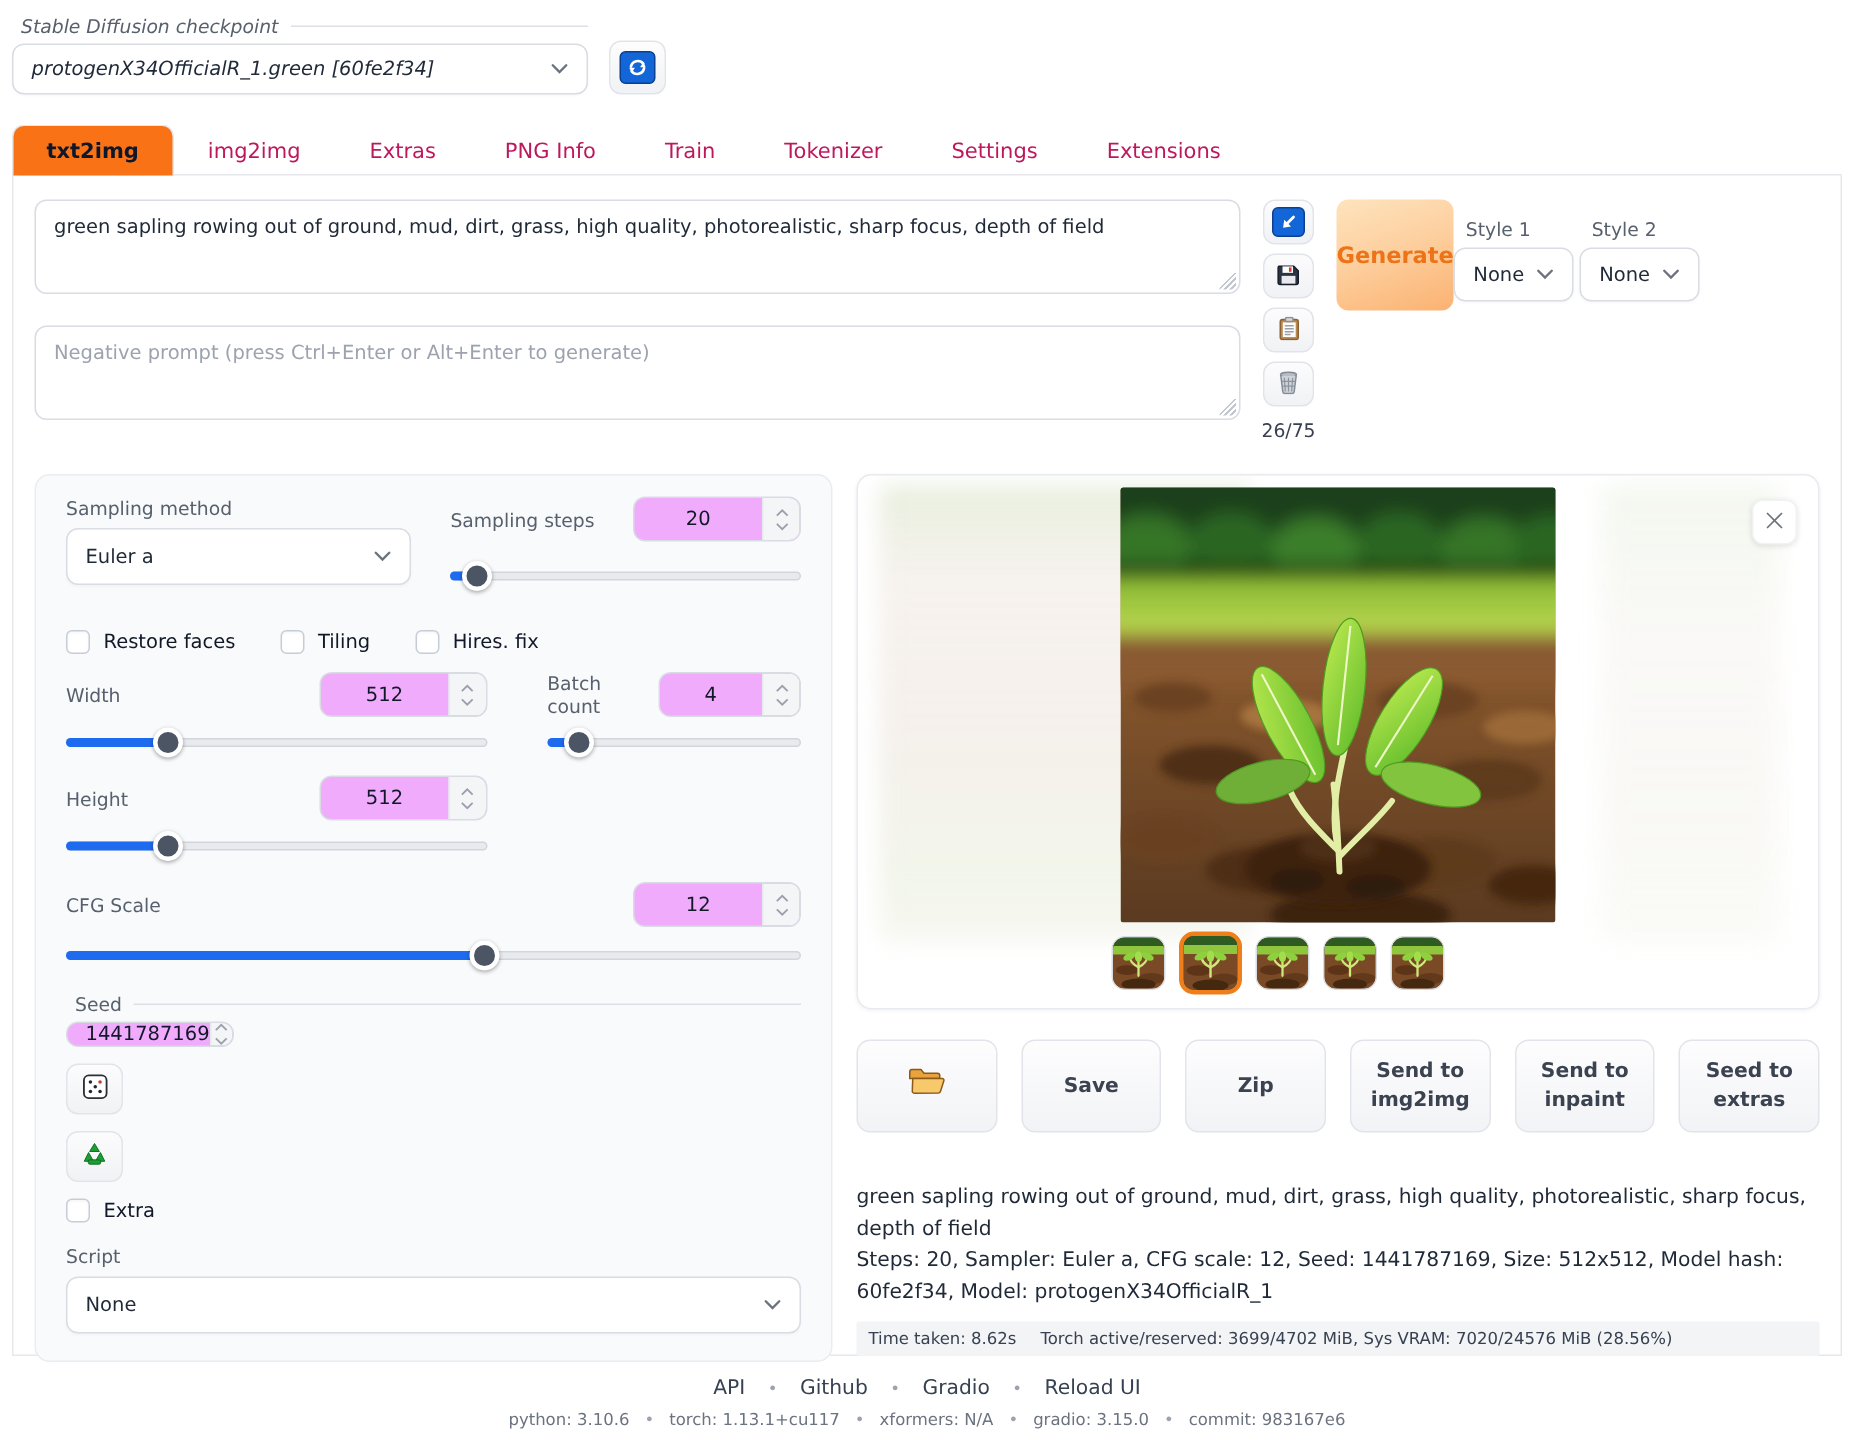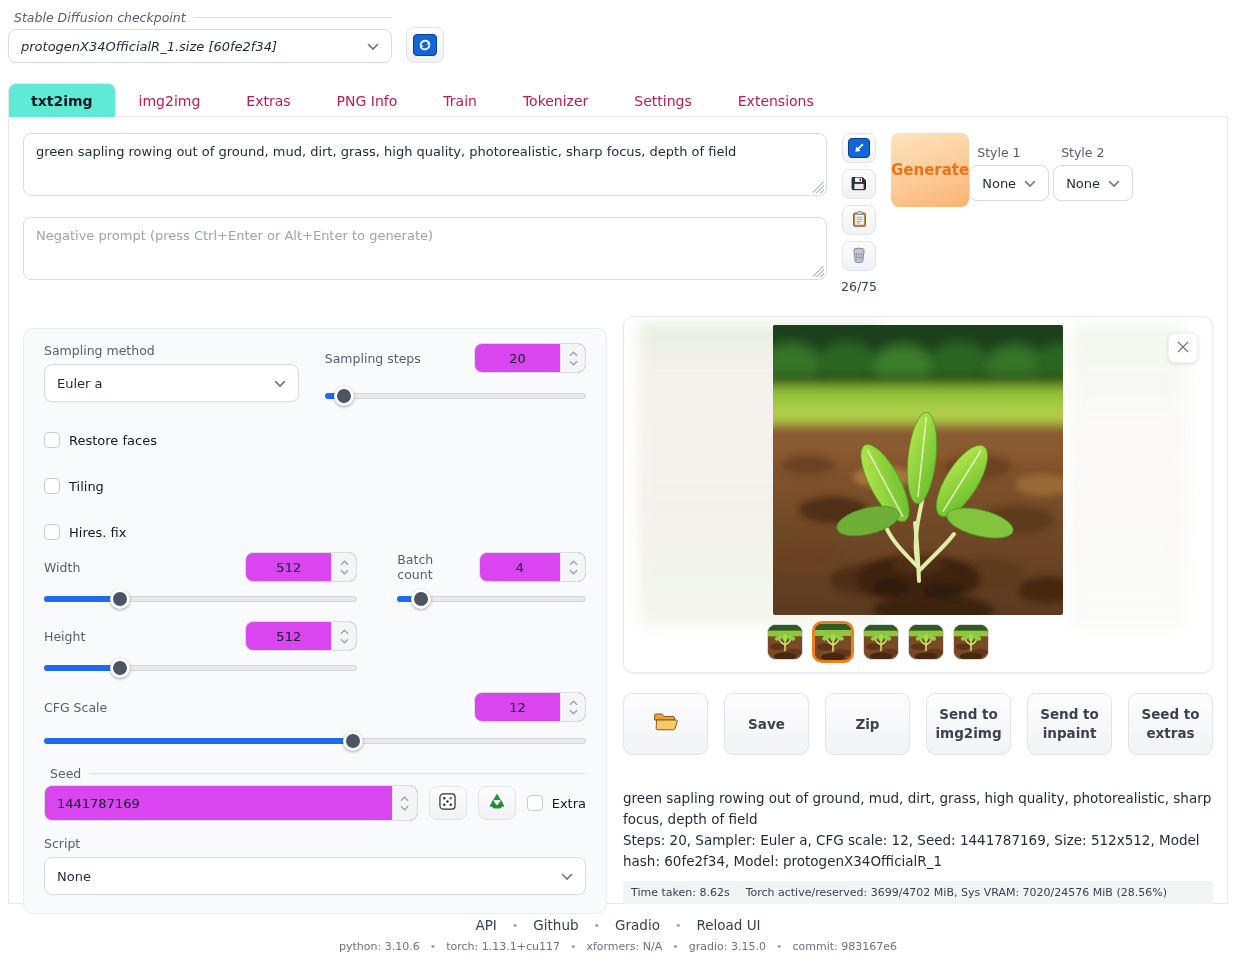--- a/index.html
+++ b/index.html
@@ -16,21 +16,21 @@
     background:#fff; border:1px solid #d9dce3; border-radius:8px; height:34px; padding:0 12px;
     font-size:13px; color:#1f2937; box-shadow:0 1px 2px rgba(0,0,0,.03); cursor:pointer; }
   .iconbtn { height:36px; min-width:38px; border-radius:8px; border:1px solid #e2e4e9;
     background:linear-gradient(180deg,#fdfdfe,#f1f2f5); display:grid; place-items:center; cursor:pointer; }
   .blue-chip { width:24px; height:22px; background:#1266d8; border:1px solid #0b3f8f; border-radius:4px; display:grid; place-items:center; }
 
   
   .tabbar { display:flex; margin:20px 8px 0; border-bottom:1px solid #e6e8ec; }
   .tab { padding:9px 22px 8px; font-size:14px; color:#be185d; border:1px solid transparent; border-bottom:none;
     border-radius:8px 8px 0 0; margin-bottom:-1px; cursor:pointer; background:transparent; }
-  .tab.active { color:#0f172a; font-weight:bold; border-color:#e6e8ec; background:#5eead4; }
+  .tab.active { color:#0f172a; font-weight:bold; border-color:#e6e8ec; background:#f97316; }
 
   
   .content { margin:0 8px; border:1px solid #e6e8ec; border-top:none; padding:16px 14px 0; height:787px; position:relative; }
 
   .toprow { display:flex; gap:14px; }
   .prompts { flex:1; display:flex; flex-direction:column; gap:21px; }
   .ta-wrap { position:relative; }
   textarea { width:100%; height:63px; resize:none; border:1px solid #d9dce3; border-radius:8px; padding:10px 12px;
     font-family:inherit; font-size:13px; color:#1f2937; outline:none; display:block; background:#fff; }
   textarea::placeholder { color:#9ca3af; }
@@ -46,54 +46,54 @@
     background:linear-gradient(160deg,#fee3bd 0%,#fdd0a0 45%,#fbb271 100%);
     font-family:inherit; font-size:15px; font-weight:bold; color:var(--gen-text,#ec7317); }
   .stylerow { display:flex; gap:4px; margin-top:6px; }
   .stylegroup { flex:1; }
   .stylegroup .slabel { font-size:12.5px; color:#57606d; margin:6px 0 5px 8px; }
   .stylegroup .dropdown { height:36px; }
 
   
   .mainrow { display:flex; gap:16px; margin-top:22px; }
 
-  .settings-card { width:584px; background:#f8fafc; border:1px solid #e9edf2; border-radius:10px; padding:14px 20px 18px;margin-top:12px; }
+  .settings-card { width:532px; background:#f8fafc; border:1px solid #e9edf2; border-radius:10px; padding:14px 20px 18px; }
   .flabel { font-size:12.5px; color:#57606d; }
   .samplerrow { display:flex; gap:26px; }
   .col-method { width:47%; }
   .col-method .dropdown { height:38px; margin-top:6px; }
   .col-steps { flex:1; }
   .labelnum { display:flex; align-items:center; justify-content:space-between; gap:10px; }
-  .numbox { display:flex; align-items:stretch; background:#d946ef; border:1px solid #d9dce3; border-radius:8px; overflow:hidden; height:30px; width:112px; }
+  .numbox { display:flex; align-items:stretch; background:#f0abfc; border:1px solid #d9dce3; border-radius:8px; overflow:hidden; height:30px; width:112px; }
   .numbox .val { flex:1; display:flex; align-items:center; justify-content:center; font-size:13px; color:#111827; }
   .numbox .step { width:25px; background:#f4f5f7; border-left:1px solid #e7e9ee; display:flex; flex-direction:column;
     align-items:center; justify-content:center; gap:3px; cursor:pointer; }
 
   .slider { position:relative; height:19px; display:flex; align-items:center; cursor:pointer; }
   .slider .track { width:100%; height:6px; background:#e8eaee; border:1px solid #d2d5dc; border-radius:4px; position:relative; }
   .slider .fill { position:absolute; left:-1px; top:-1px; bottom:-1px; width:calc(var(--pct)*1%); background:var(--accent,#1f6bf0); border-radius:4px; }
   .slider .handle { position:absolute; top:50%; left:calc(var(--pct)*1%); transform:translate(-50%,-50%); width:20px; height:20px;
     border-radius:50%; background:#4b5563; border:3px solid #fff; box-shadow:0 1px 3px rgba(0,0,0,.35); }
 
-  .cbrow { display:flex; gap:30px; margin-top:27px;flex-direction:column; }
+  .cbrow { display:flex; gap:30px; margin-top:27px; }
   .cbitem { display:flex; align-items:center; gap:9px; cursor:pointer; }
   .cbbox { width:16px; height:16px; border:1px solid #c6cdd8; border-radius:4px; background:#fff; box-shadow:inset 0 1px 2px rgba(0,0,0,.04); }
   .cblabel { font-size:13px; color:#111827; }
 
   .wh-grid { display:flex; gap:40px; margin-top:12px; }
   .wh-left { flex:1.66; }
   .wh-right { flex:1; }
   .dimgroup .slider { margin-top:7px; }
   .dimgroup + .dimgroup { margin-top:13px; }
 
   .cfg-group { margin-top:15px; }
   .cfg-group .slider { margin-top:9px; }
 
   .seed-section { margin-top:16px; }
-  .seedrow { display:flex; align-items:center; gap:11px; margin-top:3px; }
+  .seedrow { display:flex; gap:11px; margin-top:3px;flex-direction:column; }
   .seedbox { flex:1; max-width:408px; height:36px; }
   .seedbox .val { justify-content:flex-start; padding-left:12px; }
   .sbtn { width:38px; height:34px; border-radius:8px; border:1px solid #e2e4e9;
     background:linear-gradient(180deg,#fcfcfd,#f1f2f5); display:grid; place-items:center; cursor:pointer; }
 
   .script-section { margin-top:15px; }
   .script-section .dropdown { height:38px; margin-top:6px; }
 
   
   .outcol { flex:1; display:flex; flex-direction:column; }
@@ -129,21 +129,21 @@
 <body>
 
 <div class="page">
 
   <div class="checkpoint-row">
     <div class="checkpoint-group">
       <div class="legend">
           <span>Stable Diffusion checkpoint</span>
         </div>
       <div class="dropdown">
-        <span>protogenX34OfficialR_1.size [60fe2f34]</span>
+        <span>protogenX34OfficialR_1.green [60fe2f34]</span>
         <span><svg width="12" height="8" viewBox="0 0 12 8">
               <path d="M1.5 1.5 L6 6 L10.5 1.5" fill="none" stroke="#6b7280" stroke-width="1.6" stroke-linecap="round"></path>
             </svg></span>
       </div>
     </div>
     <button class="iconbtn">
       <span class="blue-chip">
         <svg width="14" height="14" viewBox="0 0 24 24" fill="none" stroke="#fff" stroke-width="3" stroke-linecap="round">
           <path d="M19.5 13a8 8 0 0 1-14.2 3.2"></path>
             <path d="M4.5 11a8 8 0 0 1 14.2-3.2"></path>

